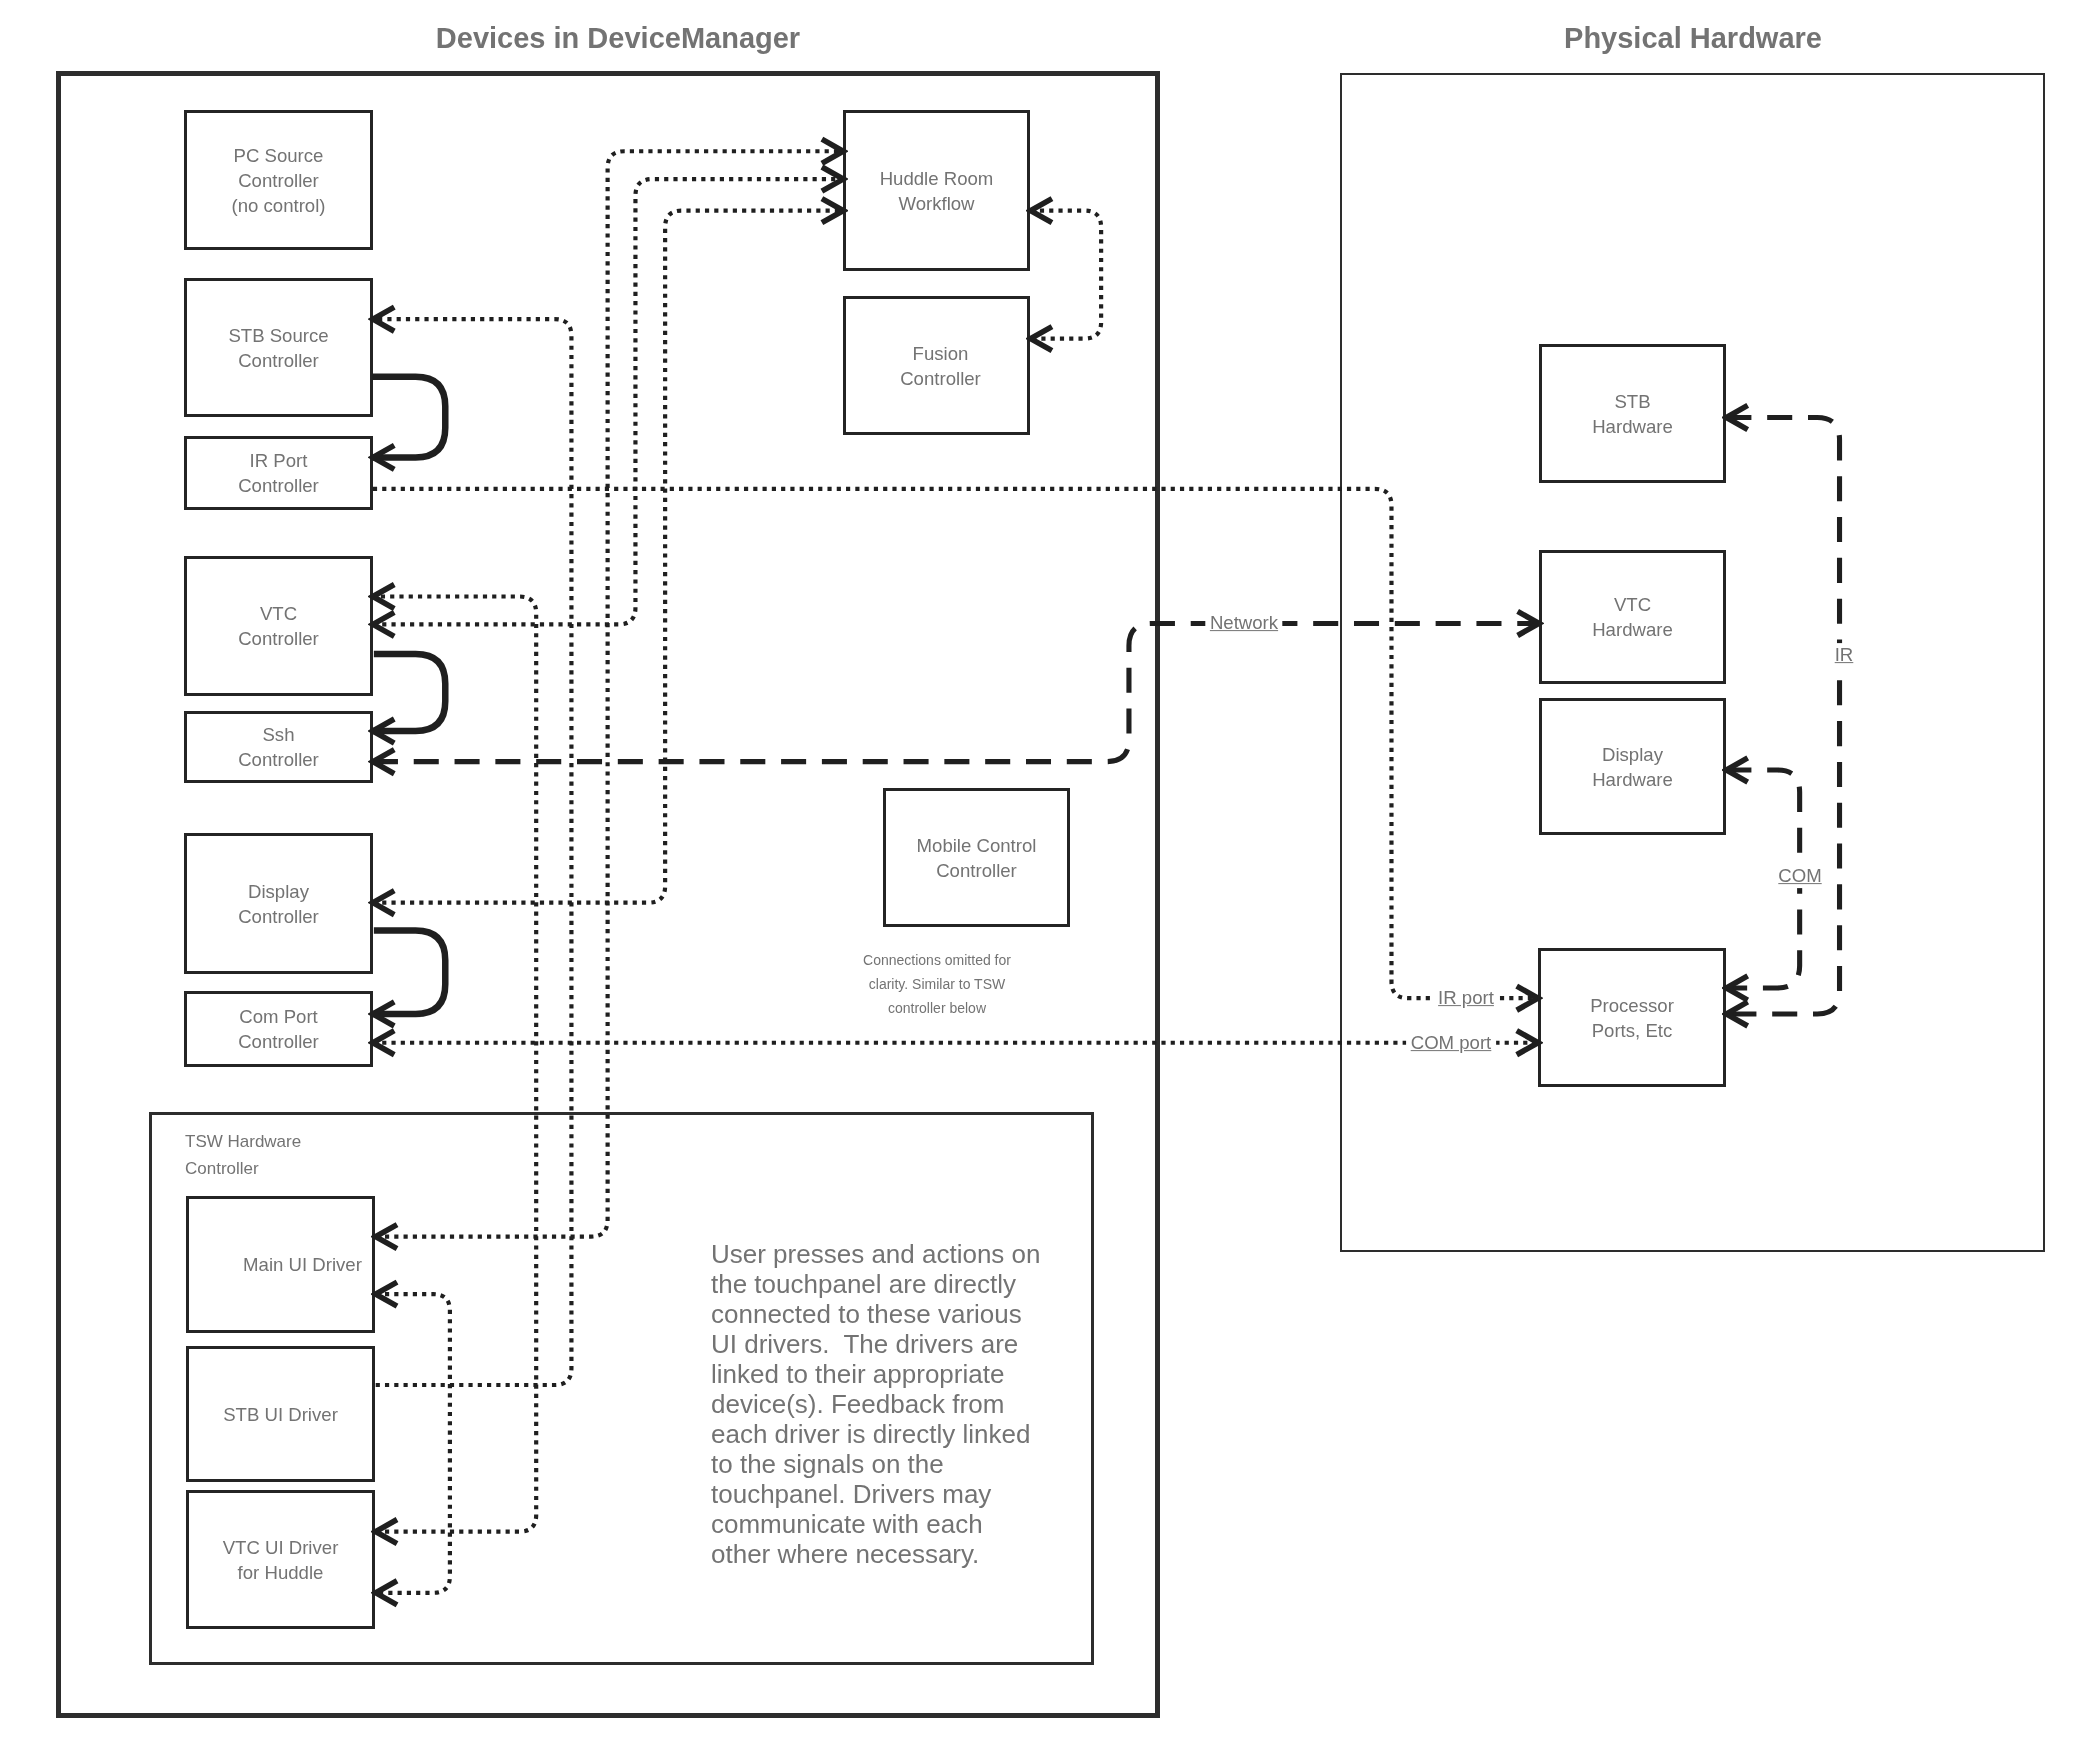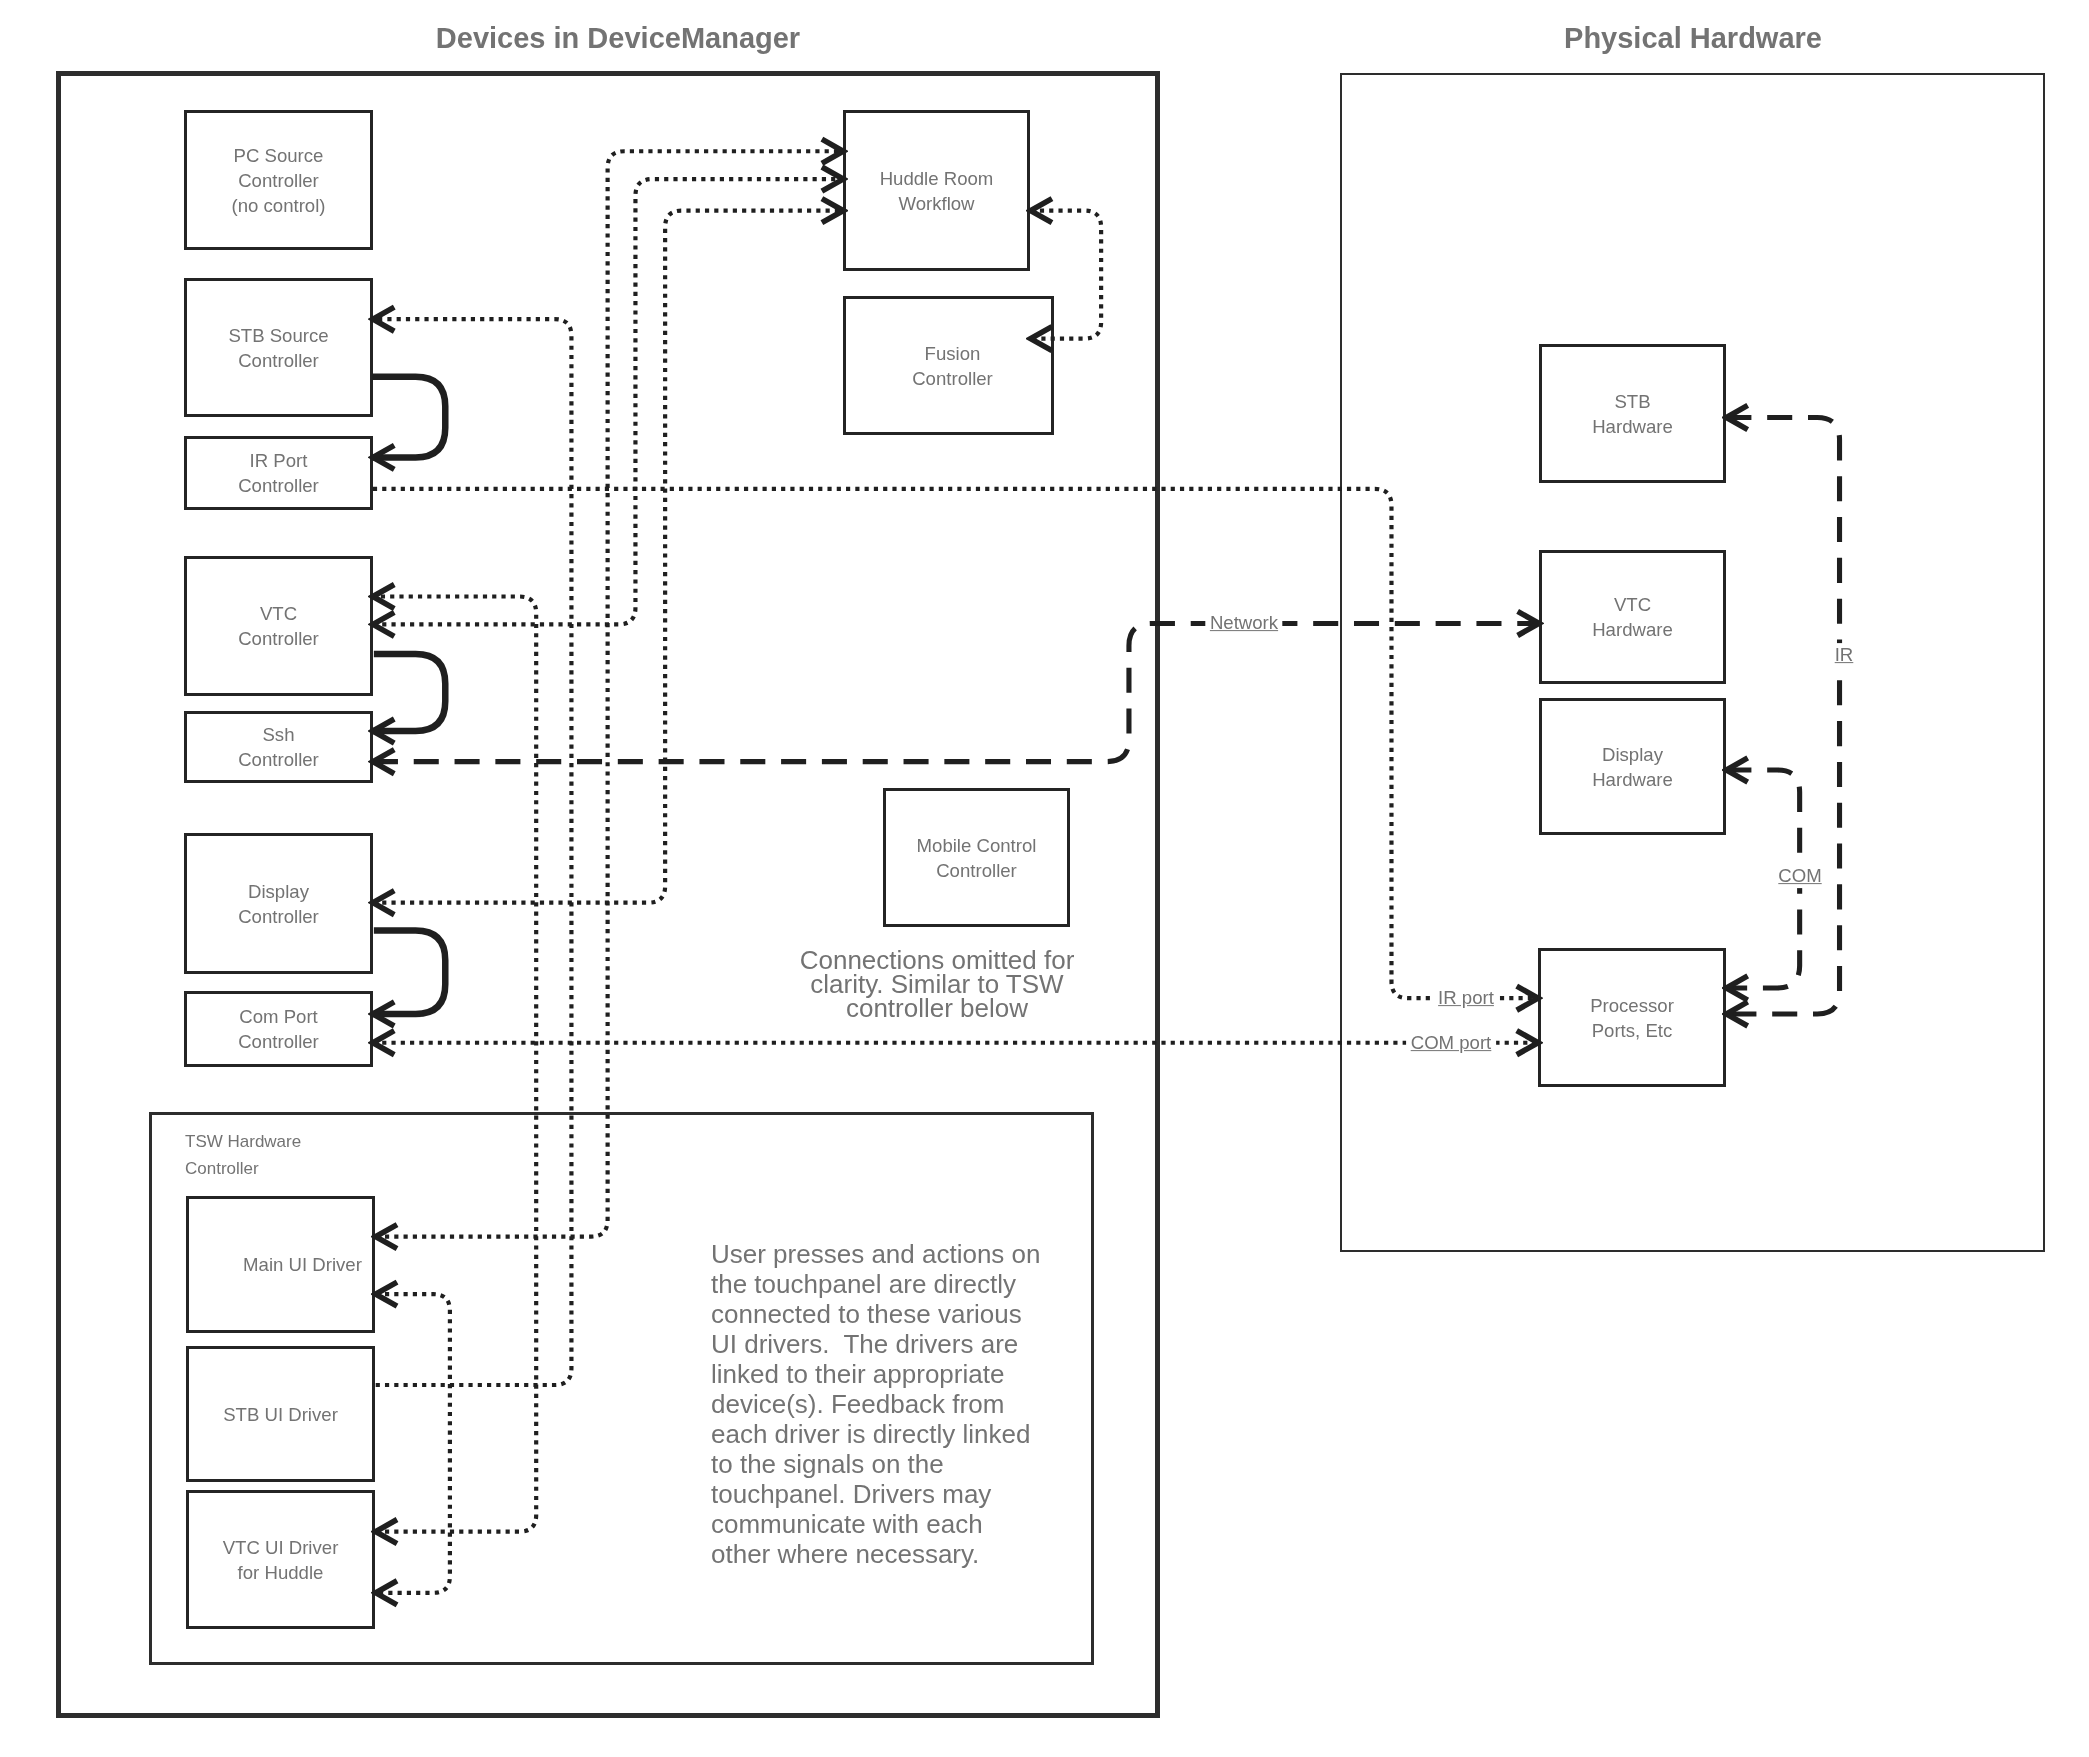--- a/index.html
+++ b/index.html
@@ -47,21 +47,21 @@
     transform:translate(-50%,-50%);
     background:#ffffff;
     padding:0.9px 4.6px;
     font-size:18.6px;
     white-space:nowrap;
     text-decoration:underline;
   }
   .free-text{position:absolute;white-space:pre;}
   .free-text.center{transform:translateX(-50%);text-align:center;}
   #tsw-paragraph{font-size:26px;line-height:30px;}
-  #mobile-note{font-size:26px;line-height:24px;}
+  #mobile-note{font-size:14px;line-height:24px;}
 </style>
 </head>
 <body>
 
 <div id="canvas">
   <div class="title" style="left:618px;top:22px;">Devices in DeviceManager</div>
   <div class="title" style="left:1693px;top:22px;">Physical Hardware</div>
 
   <div class="box outer-thick" style="left: 56px; top: 71px; width: 1104px; height: 1647px;"></div>
     <div class="box outer-thin" style="left: 1340px; top: 73px; width: 705px; height: 1179px;"></div>
@@ -105,21 +105,21 @@
       <span class="box-label">STB UI Driver</span>
     </div>
     <div class="box node" style="left: 186px; top: 1490px; width: 189px; height: 139px;">
       <span class="box-label">VTC UI Driver
 for Huddle</span>
     </div>
     <div class="box node" style="left: 843px; top: 110px; width: 187px; height: 161px;">
       <span class="box-label">Huddle Room
 Workflow</span>
     </div>
-    <div class="box node" style="left: 843px; top: 296px; width: 211px; height: 139px; padding-left: 8px;">
+    <div class="box node" style="left: 843px; top: 296px; width: 187px; height: 139px; padding-left: 8px;">
       <span class="box-label">Fusion
 Controller</span>
     </div>
     <div class="box node" style="left: 843px; top: 788px; width: 187px; height: 139px; margin-left: 40px;">
       <span class="box-label">Mobile Control
 Controller</span>
     </div>
     <div class="box node" style="left: 1539px; top: 344px; width: 187px; height: 139px;">
       <span class="box-label">STB
 Hardware</span>

